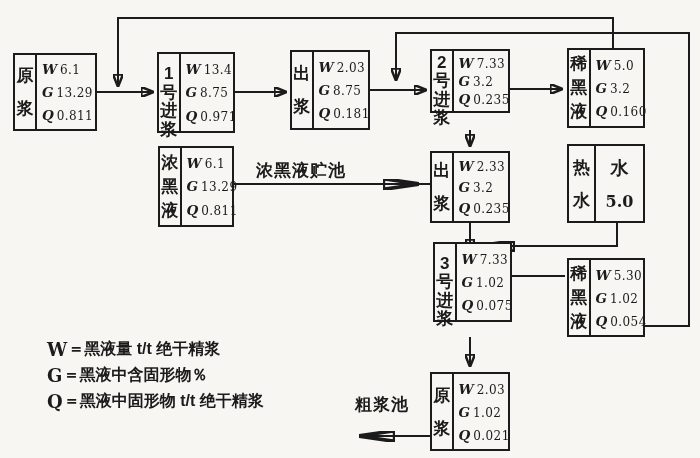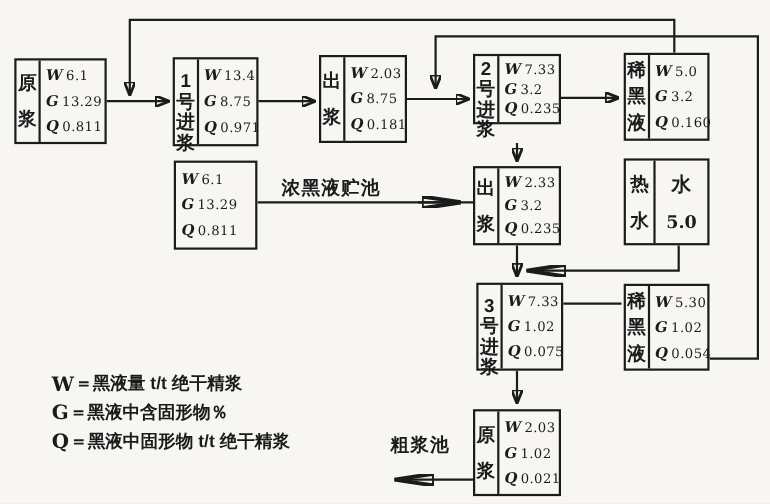--- a/index.html
+++ b/index.html
@@ -198,20 +198,23 @@
           <span class="pv">3.2</span>
         </div>
       <div class="prow">
           <span class="pk">Q</span>
           <span class="pv">0.160</span>
         </div>
     </div>
   </div>
 
   <div class="pbox" style="left:158px;top:146px;width:76px;height:81px">
+    <div class="plab">
+        <span class="lab3">浓黑液</span>
+      </div>
     <div class="pvals">
       <div class="prow">
           <span class="pk">W</span>
           <span class="pv">6.1</span>
         </div>
       <div class="prow">
           <span class="pk">G</span>
           <span class="pv">13.29</span>
         </div>
       <div class="prow">
@@ -244,21 +247,21 @@
   <div class="pbox" style="left:567px;top:144px;width:78px;height:79px">
     <div class="plab">
         <span class="lab2">热水</span>
       </div>
     <div class="hw-right">
       <span>水</span>
       <span class="hw-num">5.0</span>
     </div>
   </div>
 
-  <div class="pbox" style="left:433px;top:257px;width:79px;height:80px">
+  <div class="pbox" style="left:433px;top:242px;width:79px;height:80px">
     <div class="plab">
         <span class="lab4">3号进浆</span>
       </div>
     <div class="pvals">
       <div class="prow">
           <span class="pk">W</span>
           <span class="pv">7.33</span>
         </div>
       <div class="prow">
           <span class="pk">G</span>

